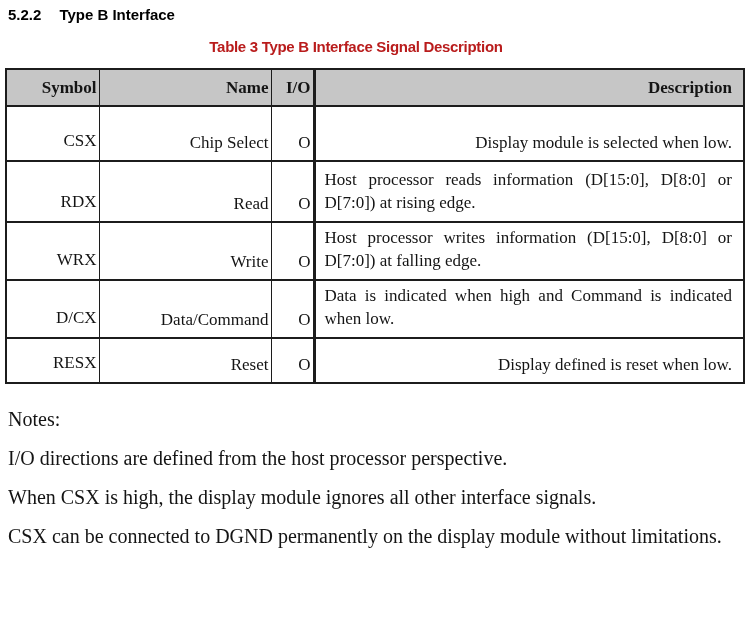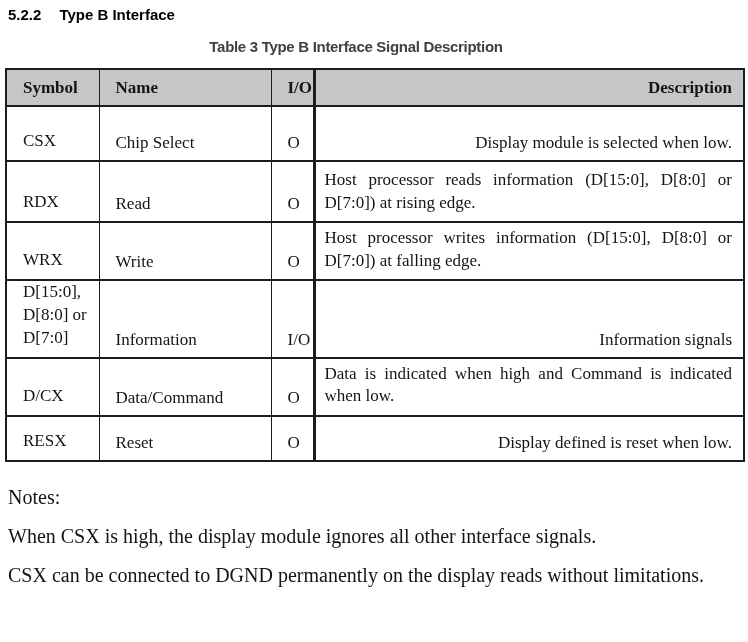--- a/index.html
+++ b/index.html
@@ -29,38 +29,38 @@
   }
   .sec-heading .sec-num{margin-right:18px;margin-top:36px;}
   
   .table-title{
     margin:14px 36px 0 0;
     text-align:center;
     font-family:"Liberation Sans","DejaVu Sans",sans-serif;
     font-weight:bold;
     font-size:15px;
     letter-spacing:-0.3px;
-    color:#404040;
+    color:#b91c1c;
   }
   
   table.signal{
     margin:13px 0 0 5px;
     width:738px;
     table-layout:fixed;
     border-collapse:collapse;
     border:2px solid var(--border);
     font-size:17px;
   }
   table.signal th, table.signal td{
     border-style:solid;
     border-color:var(--border);
     border-width:2px 1px;
     vertical-align:bottom;
-    padding:0 2px 7px 16px;
-    text-align:left;
+    padding:0 2px 7px 8px;
+    text-align:right;
     overflow:hidden;
   }
   table.signal thead th{
     background:var(--header-bg);
     font-weight:bold;
   }
   table.signal .col-desc{
     border-left-width:3px;
     text-align:right;
     padding:0 11px 7px 9px;
@@ -130,42 +130,35 @@
         <td>Read</td>
         <td>O</td>
         <td class="col-desc just">Host processor reads information (D[15:0], D[8:0] or D[7:0]) at rising edge.</td>
       </tr>
       <tr class="r2">
         <td class="col-sym">WRX</td>
         <td>Write</td>
         <td>O</td>
         <td class="col-desc just">Host processor writes information (D[15:0], D[8:0] or D[7:0]) at falling edge.</td>
       </tr>
-      <tr class="r3">
-        <td class="col-sym">D[15:0],
-D[8:0] or
-D[7:0]</td>
-        <td>Information</td>
-        <td>I/O</td>
-        <td class="col-desc">Information signals</td>
-      </tr>
       <tr class="r4">
         <td class="col-sym">D/CX</td>
         <td>Data/Command</td>
         <td>O</td>
         <td class="col-desc just">Data is indicated when high and Command is indicated when low.</td>
       </tr>
       <tr class="r5">
         <td class="col-sym">RESX</td>
         <td>Reset</td>
         <td>O</td>
         <td class="col-desc">Display defined is reset when low.</td>
       </tr>
     </tbody>
   </table>
 
   <div class="notes">
     <p>Notes:</p>
+    <p>I/O directions are defined from the host processor perspective.</p>
     <p>When CSX is high, the display module ignores all other interface signals.</p>
-    <p>CSX can be connected to DGND permanently on the display reads without limitations.</p>
+    <p>CSX can be connected to DGND permanently on the display module without limitations.</p>
   </div>
 
 </div>
 
 </body></html>

